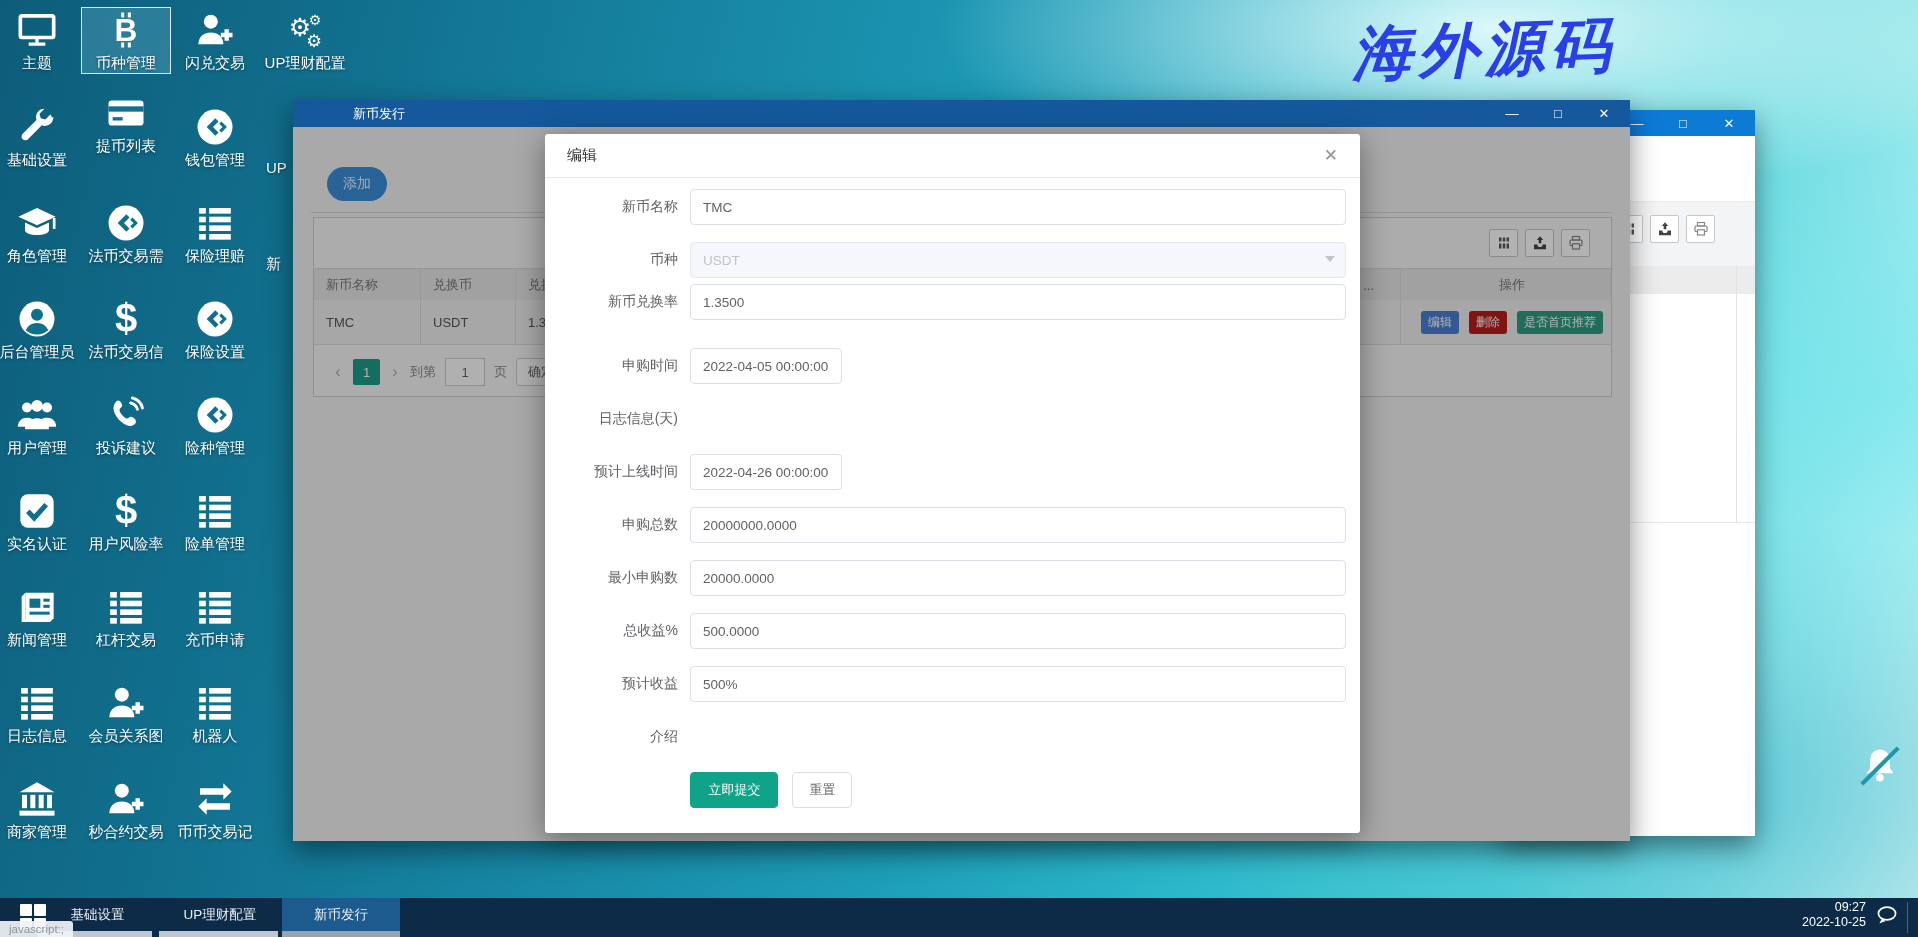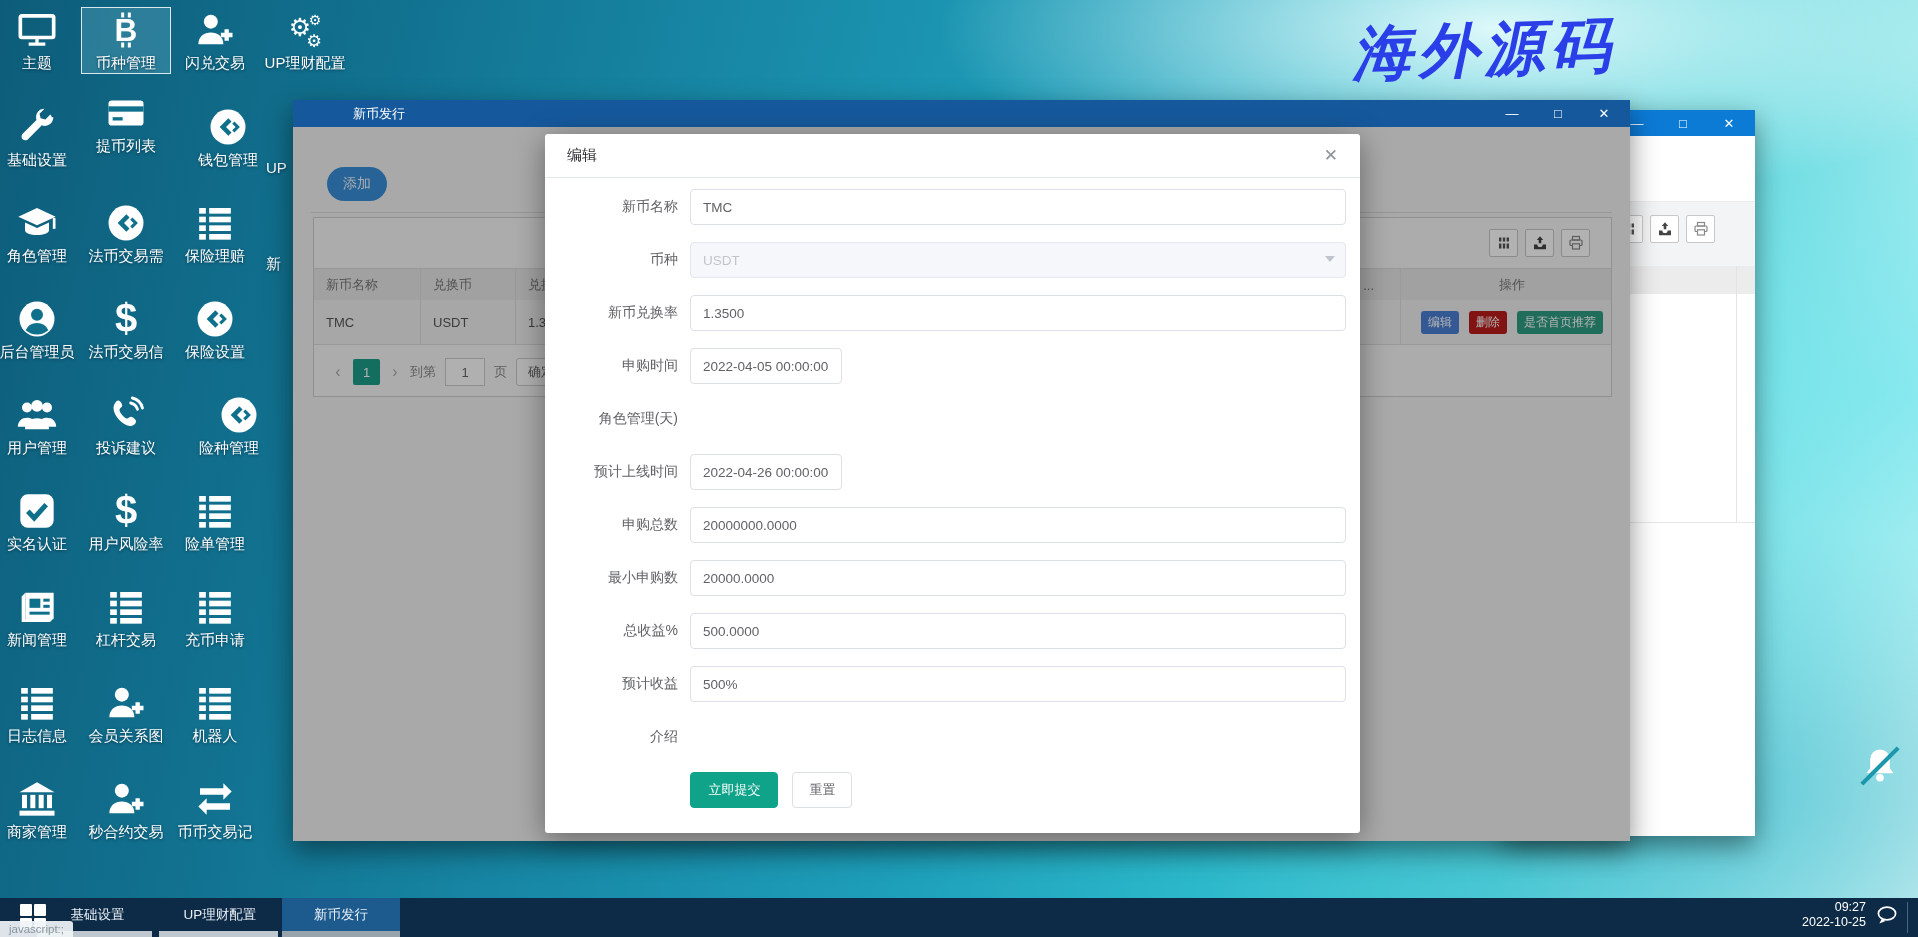--- a/index.html
+++ b/index.html
@@ -145,21 +145,21 @@
         <span class="dicon-label">基础设置</span>
       </div>
       <div class="dicon" style="left: 82px; top: 91px;">
         <span class="dicon-glyph"><svg viewBox="0 0 24 24">
             <rect x="1.5" y="4.5" width="21" height="15" rx="2" fill="#fff"></rect>
             <rect x="1.5" y="8" width="21" height="3.2" fill="#0f708c"></rect>
             <rect x="4" y="14.5" width="6" height="2" fill="#0f708c"></rect>
           </svg></span>
         <span class="dicon-label">提币列表</span>
       </div>
-      <div class="dicon" style="left: 184px; top: 105px;">
+      <div class="dicon" style="left: 171px; top: 105px;">
         <span class="dicon-glyph"><svg viewBox="0 0 24 24">
             <circle cx="12" cy="12" r="10.5" fill="#fff"></circle>
             <path d="M12.2 6.8L7 12l5.2 5.2 1.9-1.9L10.8 12l3.3-3.3z" fill="#0f708c"></path>
             <path d="M15.2 9.4l2.6 2.6-2.6 2.6" stroke="#0f708c" stroke-width="1.9" fill="none"></path>
           </svg></span>
         <span class="dicon-label">钱包管理</span>
       </div>
       <div class="dicon clipped" style="left: 266px; top: 157px;">
         <span class="dicon-label">UP</span>
       </div>
@@ -232,21 +232,21 @@
           </svg></span>
         <span class="dicon-label">用户管理</span>
       </div>
       <div class="dicon" style="left: 82px; top: 393px;">
         <span class="dicon-glyph"><svg viewBox="0 0 24 24">
             <path d="M7.3 3.3c1.1-.1 2.7 2.2 2.4 3.3-.2.9-1.6 1.3-1.6 2.3 0 1.7 2.5 4.7 4.2 5.2 1 .3 1.8-1 2.7-1 1.1 0 3.2 1.8 3 2.9-.2 1.5-2.3 2.8-3.8 2.6C9.6 18 4.6 12.5 4.5 8c0-2.1 1.4-4.6 2.8-4.7z" fill="#fff"></path>
             <path d="M14.8 4.8c1.9.4 3.5 1.9 4.1 3.8M15.8 1.8c3 .7 5.4 3 6.1 6.1" stroke="#fff" stroke-width="1.7" fill="none" stroke-linecap="round"></path>
           </svg></span>
         <span class="dicon-label">投诉建议</span>
       </div>
-      <div class="dicon" style="left: 171px; top: 393px; text-align: right;">
+      <div class="dicon" style="left: 171px; top: 393px;">
         <span class="dicon-glyph"><svg viewBox="0 0 24 24">
             <circle cx="12" cy="12" r="10.5" fill="#fff"></circle>
             <path d="M12.2 6.8L7 12l5.2 5.2 1.9-1.9L10.8 12l3.3-3.3z" fill="#0f708c"></path>
             <path d="M15.2 9.4l2.6 2.6-2.6 2.6" stroke="#0f708c" stroke-width="1.9" fill="none"></path>
           </svg></span>
         <span class="dicon-label">险种管理</span>
       </div>
       <div class="dicon" style="left: -7px; top: 489px;">
         <span class="dicon-glyph"><svg viewBox="0 0 24 24">
             <rect x="2" y="2" width="20" height="20" rx="4.5" fill="#fff"></rect>
@@ -521,30 +521,30 @@
           <span class="flabel">新币名称</span>
           <input class="fin full" value="TMC" style="">
         </div>
         <div class="frow" style="top: 108px; width: 800px;">
           <span class="flabel">币种</span>
           <div class="sel-wrap">
             <input class="fin full disabled" disabled="" value="USDT" style="">
             <span class="chev"></span>
           </div>
         </div>
-        <div class="frow" style="top: 161px; width: 800px;">
+        <div class="frow" style="top: 150px; width: 800px;">
           <span class="flabel">新币兑换率</span>
           <input class="fin full" value="1.3500" style="">
         </div>
         <div class="frow" style="top: 214px; width: 800px;">
           <span class="flabel">申购时间</span>
           <input class="fin date" value="2022-04-05 00:00:00" style="">
         </div>
         <div class="frow" style="top: 267px; width: 800px;">
-          <span class="flabel">角色管理(天)</span>
+          <span class="flabel">日志信息(天)</span>
         </div>
         <div class="frow" style="top: 320px; width: 800px;">
           <span class="flabel">预计上线时间</span>
           <input class="fin date" value="2022-04-26 00:00:00" style="">
         </div>
         <div class="frow" style="top: 373px; width: 800px;">
           <span class="flabel">申购总数</span>
           <input class="fin full" value="20000000.0000" style="">
         </div>
         <div class="frow" style="top: 426px; width: 800px;">

